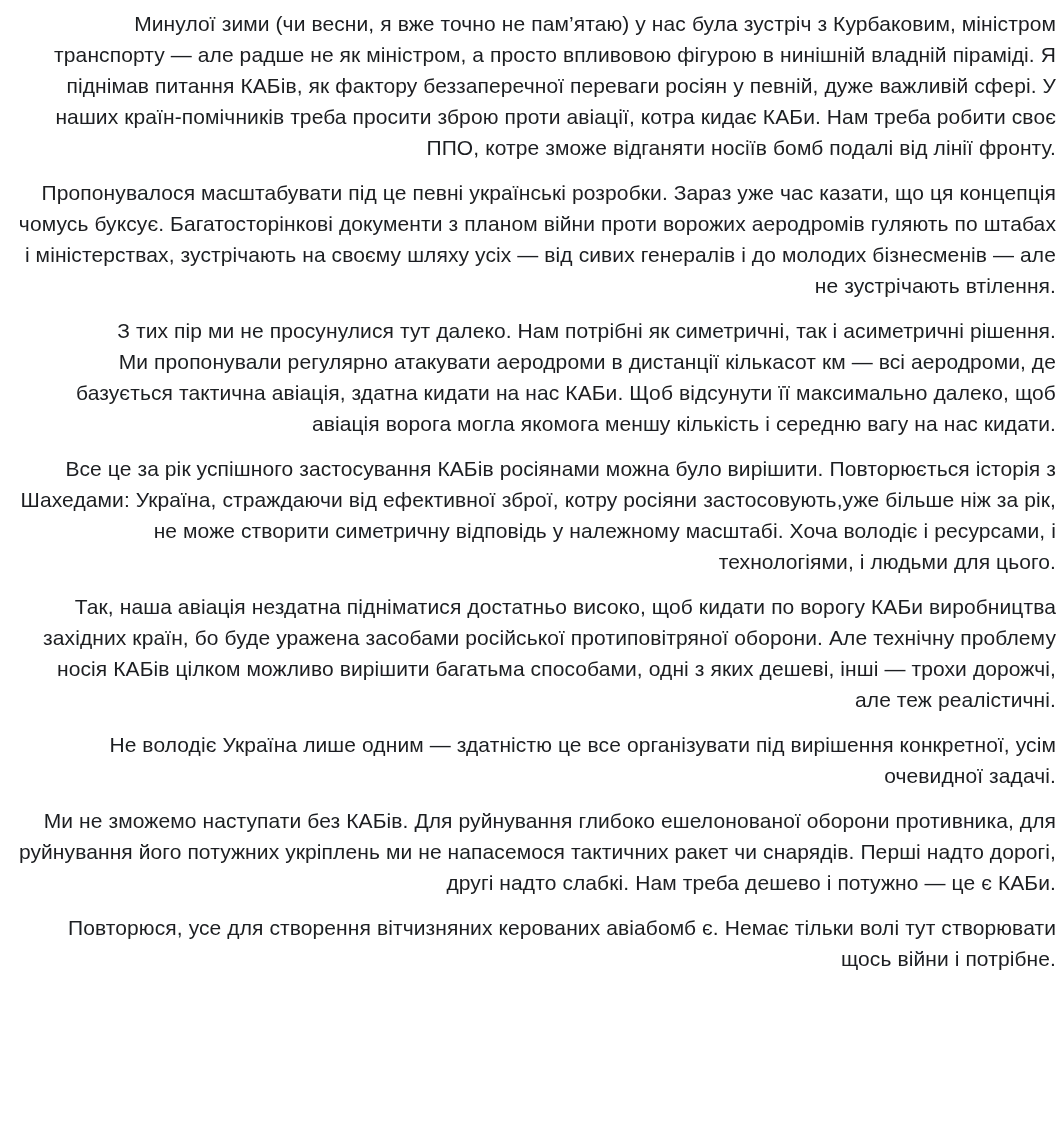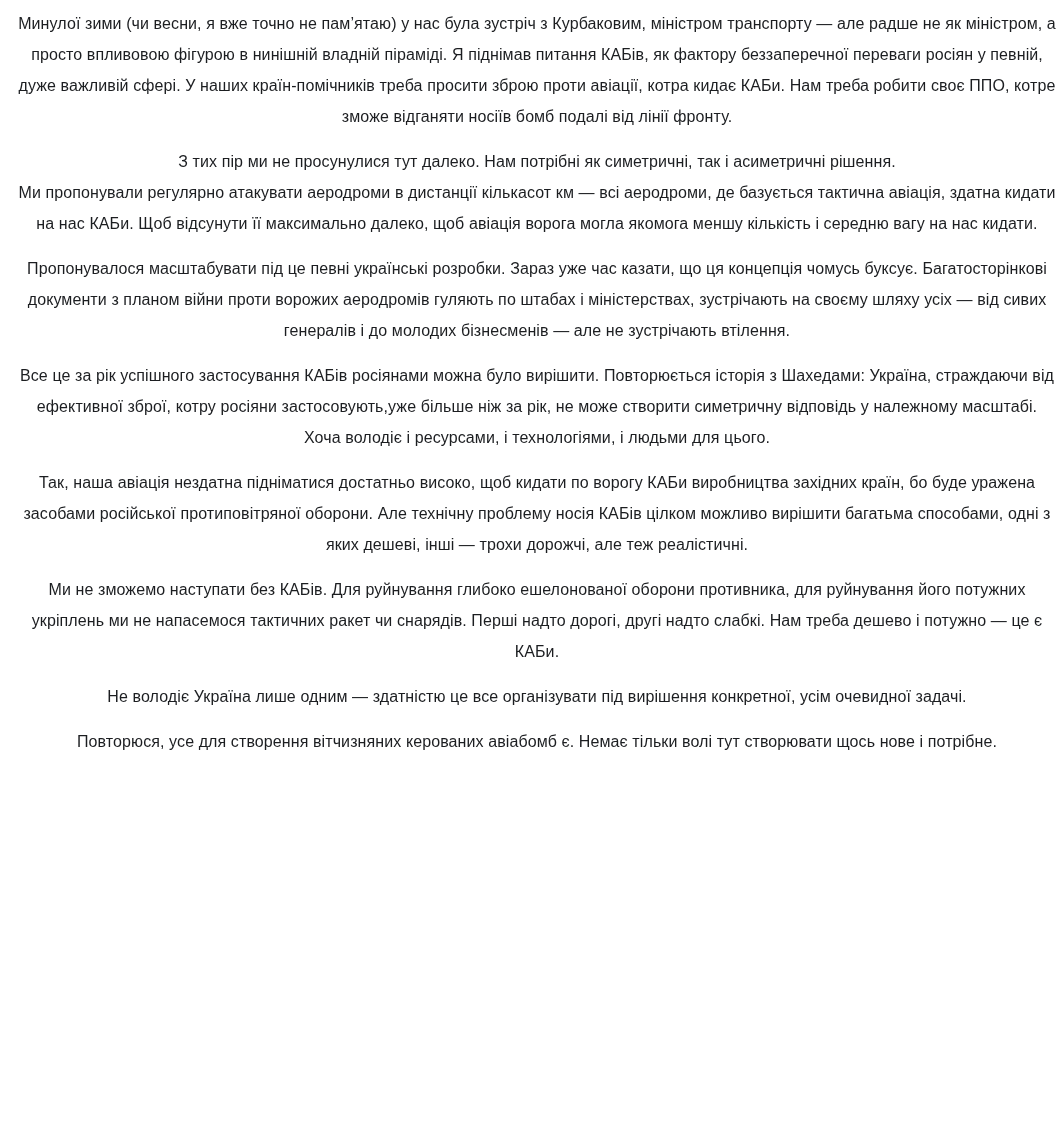--- a/index.html
+++ b/index.html
@@ -19,40 +19,40 @@
     width: 1062px;
     height: 1140px;
     padding: 8px 6px 8px 10px;
     background: var(--page-bg, #ffffff);
   }
   .article {
     width: 1046px;
   }
   .article p {
     margin: 0 0 14px 8px;
-    font-size: 16px;
+    font-size: 21px;
     line-height: 31px;
     font-weight: 400;
     color: var(--text-color, #1c1e21);
     letter-spacing: 0.1px;
     white-space: pre-line; 
-    text-align: center;
+    text-align: right;
   }
   .article p:last-child {
     margin-bottom: 0;
   }
 </style>
 </head>
 <body>
 
 <div class="page">
   <div class="article">
     <p>Минулої зими (чи весни, я вже точно не пам’ятаю) у нас була зустріч з Курбаковим, міністром транспорту — але радше не як міністром, а просто впливовою фігурою в нинішній владній піраміді. Я піднімав питання КАБів, як фактору беззаперечної переваги росіян у певній, дуже важливій сфері. У наших країн-помічників треба просити зброю проти авіації, котра кидає КАБи. Нам треба робити своє ППО, котре зможе відганяти носіїв бомб подалі від лінії фронту.</p>
+    <p>Пропонувалося масштабувати під це певні українські розробки. Зараз уже час казати, що ця концепція чомусь буксує. Багатосторінкові документи з планом війни проти ворожих аеродромів гуляють по штабах і міністерствах, зустрічають на своєму шляху усіх — від сивих генералів і до молодих бізнесменів — але не зустрічають втілення.</p>
     <p>З тих пір ми не просунулися тут далеко. Нам потрібні як симетричні, так і асиметричні рішення.
 Ми пропонували регулярно атакувати аеродроми в дистанції кількасот км — всі аеродроми, де базується тактична авіація, здатна кидати на нас КАБи. Щоб відсунути її максимально далеко, щоб авіація ворога могла якомога меншу кількість і середню вагу на нас кидати.</p>
-    <p>Пропонувалося масштабувати під це певні українські розробки. Зараз уже час казати, що ця концепція чомусь буксує. Багатосторінкові документи з планом війни проти ворожих аеродромів гуляють по штабах і міністерствах, зустрічають на своєму шляху усіх — від сивих генералів і до молодих бізнесменів — але не зустрічають втілення.</p>
     <p>Все це за рік успішного застосування КАБів росіянами можна було вирішити. Повторюється історія з Шахедами: Україна, страждаючи від ефективної зброї, котру росіяни застосовують,уже більше ніж за рік, не може створити симетричну відповідь у належному масштабі. Хоча володіє і ресурсами, і технологіями, і людьми для цього.</p>
     <p>Так, наша авіація нездатна підніматися достатньо високо, щоб кидати по ворогу КАБи виробництва західних країн, бо буде уражена засобами російської протиповітряної оборони. Але технічну проблему носія КАБів цілком можливо вирішити багатьма способами, одні з яких дешеві, інші — трохи дорожчі, але теж реалістичні.</p>
+    <p>Не володіє Україна лише одним — здатністю це все організувати під вирішення конкретної, усім очевидної задачі.</p>
     <p>Ми не зможемо наступати без КАБів. Для руйнування глибоко ешелонованої оборони противника, для руйнування його потужних укріплень ми не напасемося тактичних ракет чи снарядів. Перші надто дорогі, другі надто слабкі. Нам треба дешево і потужно — це є КАБи.</p>
-    <p>Не володіє Україна лише одним — здатністю це все організувати під вирішення конкретної, усім очевидної задачі.</p>
-    <p>Повторюся, усе для створення вітчизняних керованих авіабомб є. Немає тільки волі тут створювати щось нове і потрібне.</p>
+    <p>Повторюся, усе для створення вітчизняних керованих авіабомб є. Немає тільки волі тут створювати щось війни і потрібне.</p>
   </div>
 </div>
 
 </body></html>

